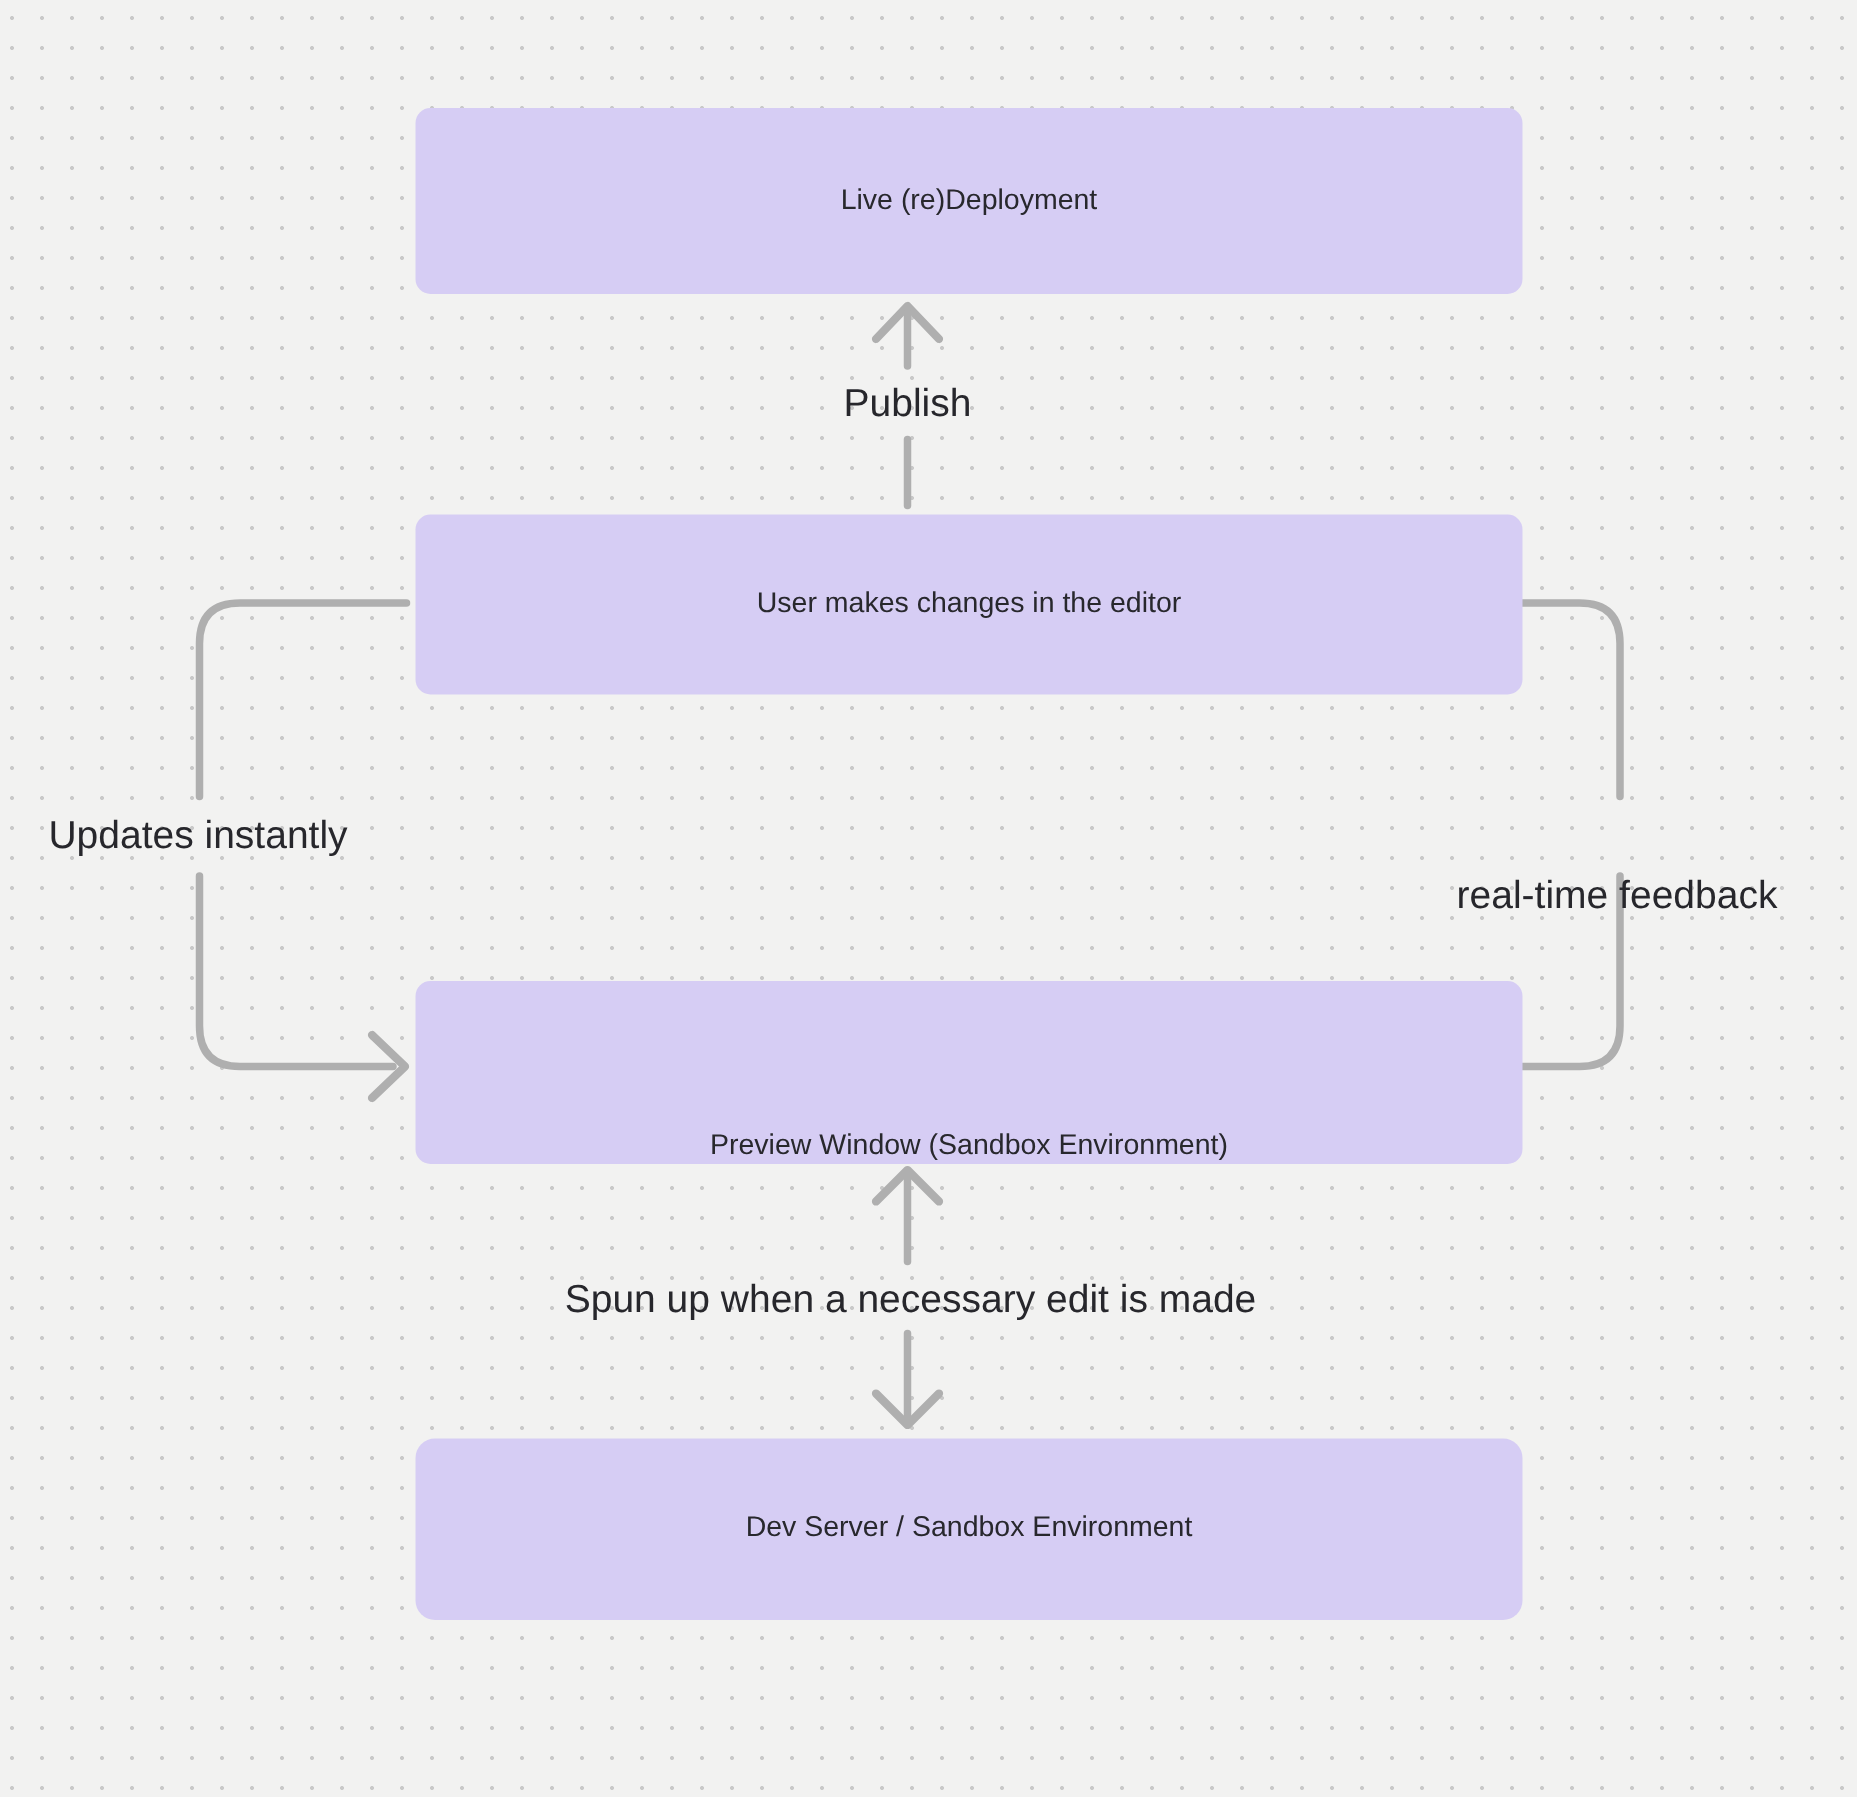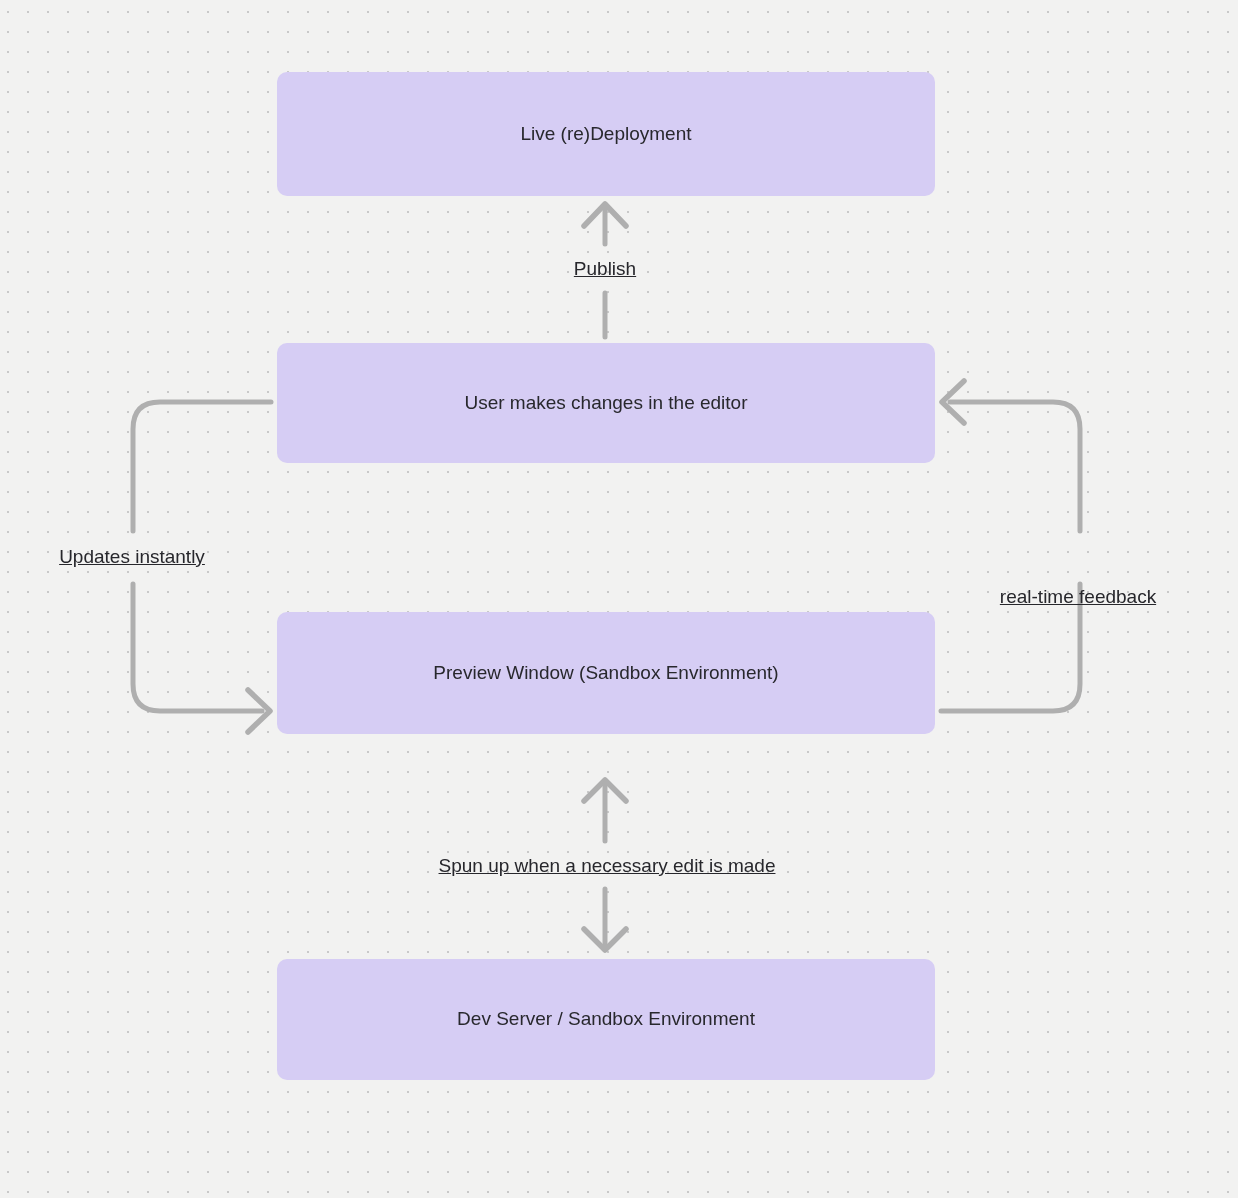--- a/index.html
+++ b/index.html
@@ -31,44 +31,43 @@
     stroke-width: 5;
     stroke-linecap: round;
     stroke-linejoin: round;
   }
   .edges-svg path.chev {
     stroke-width: 5.5;
   }
   .node {
     position: absolute;
     left: 277px;
-    width: 658px;
+    width: 738px;
     background: #d6cdf4;
     border-radius: 10px;
     display: flex;
     align-items: center;
     justify-content: center;
   }
   .node-label {
     font-size: 19px;
     line-height: 1.2;
     color: #28282d;
     text-align: center;
   }
   .node-live   { top: 72px;  height: 124px; }
   .node-user   { top: 343px; height: 120px; }
-  .node-preview{ top: 612px; height: 122px; }
-  .node-dev    { top: 959px; height: 121px; }
+  .node-preview{ top: 654px; height: 122px; align-items: flex-end; }
+  .node-dev    { top: 959px; height: 121px; border-radius: 13px; }
   .edge-label {
     position: absolute;
     transform: translate(-50%, -50%);
-    font-size: 19px;
+    font-size: 26px;
     white-space: nowrap;
     color: #27272c;
-    text-decoration: underline;
   }
   .label-publish  { left: 605px;  top: 269px; }
   .label-updates  { left: 132px;  top: 557px; }
   .label-realtime { left: 1078px; top: 557px; margin-top: 40px; }
   .label-spunup   { left: 607px;  top: 866px; text-align: center; }
 </style>
 </head>
 <body>
 
 <div class="canvas">

